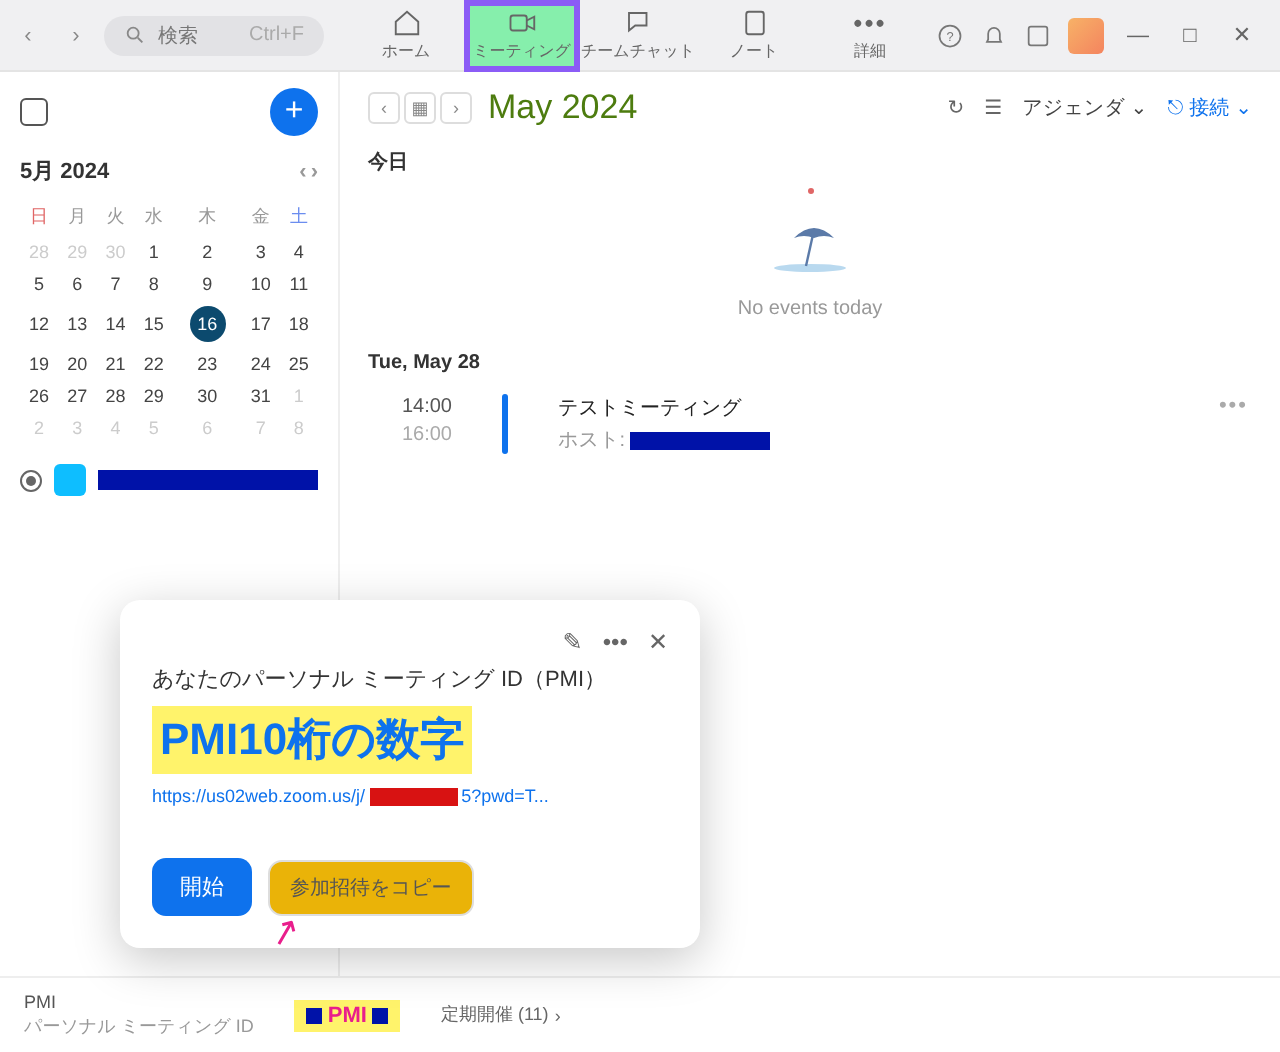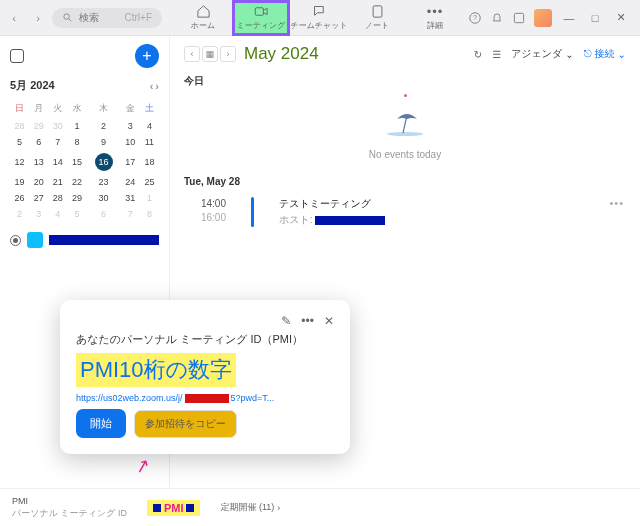--- a/index.html
+++ b/index.html
@@ -50,22 +50,22 @@
 .etime{text-align:right;font-size:10px;color:#555;width:40px;line-height:1.4}
 .etime .t2{color:#aaa}
 .ebar{width:3px;background:#0e72ed;align-self:stretch;border-radius:2px}
 .einfo{flex:1;font-size:10px}
 .einfo .et{color:#222;margin-bottom:2px}
 .einfo .eh{color:#999;display:flex;align-items:center;gap:3px}
 .emore{color:#aaa;letter-spacing:1px}
 .popup{position:absolute;left:60px;top:300px;width:290px;background:#fff;border-radius:10px;box-shadow:0 6px 24px rgba(0,0,0,.22);padding:14px 16px 16px;z-index:10}
 .pop-top{display:flex;justify-content:flex-end;gap:10px;color:#666;font-size:12px;margin-bottom:4px}
 .pop-title{font-size:11px;color:#333;margin-bottom:6px}
-.pop-anno{background:#fff36b;color:#0e72ed;font-size:22px;font-weight:400;padding:2px 4px;display:inline-block;margin-bottom:6px}
-.pop-link{font-size:9px;color:#0e72ed;word-break:break-all;margin-bottom:6px;display:flex;align-items:center;gap:2px}
+.pop-anno{background:#fff36b;color:#0e72ed;font-size:22px;font-weight:700;padding:2px 4px;display:inline-block;margin-bottom:6px}
+.pop-link{font-size:9px;color:#0e72ed;word-break:break-all;margin-bottom:26px;display:flex;align-items:center;gap:2px}
 .redbox{display:inline-block;width:44px;height:9px;background:#d81212}
 .pop-btns{display:flex;gap:8px;align-items:center}
 .btn-start{background:#0e72ed;color:#fff;border:none;border-radius:7px;padding:7px 14px;font-size:11px}
 .btn-copy{background:#eab308;border:1px solid #ddd;border-radius:7px;padding:6px 10px;font-size:10px;color:#555}
 .arrow-up{position:absolute;left:135px;top:455px;color:#e91e8c;font-size:18px;z-index:11;transform:rotate(-15deg)}
 .footer{height:38px;border-top:1px solid #eee;display:flex;align-items:center;padding:0 12px;gap:20px;font-size:9px;color:#555}
 .f-l{line-height:1.3}
 .f-pmi{background:#fff36b;padding:2px 6px;display:flex;align-items:center;gap:3px}
 .f-pmi .box{width:8px;height:8px;background:#0012a8}
 .f-pmi .txt{color:#e91e8c;font-weight:700;font-size:11px}

